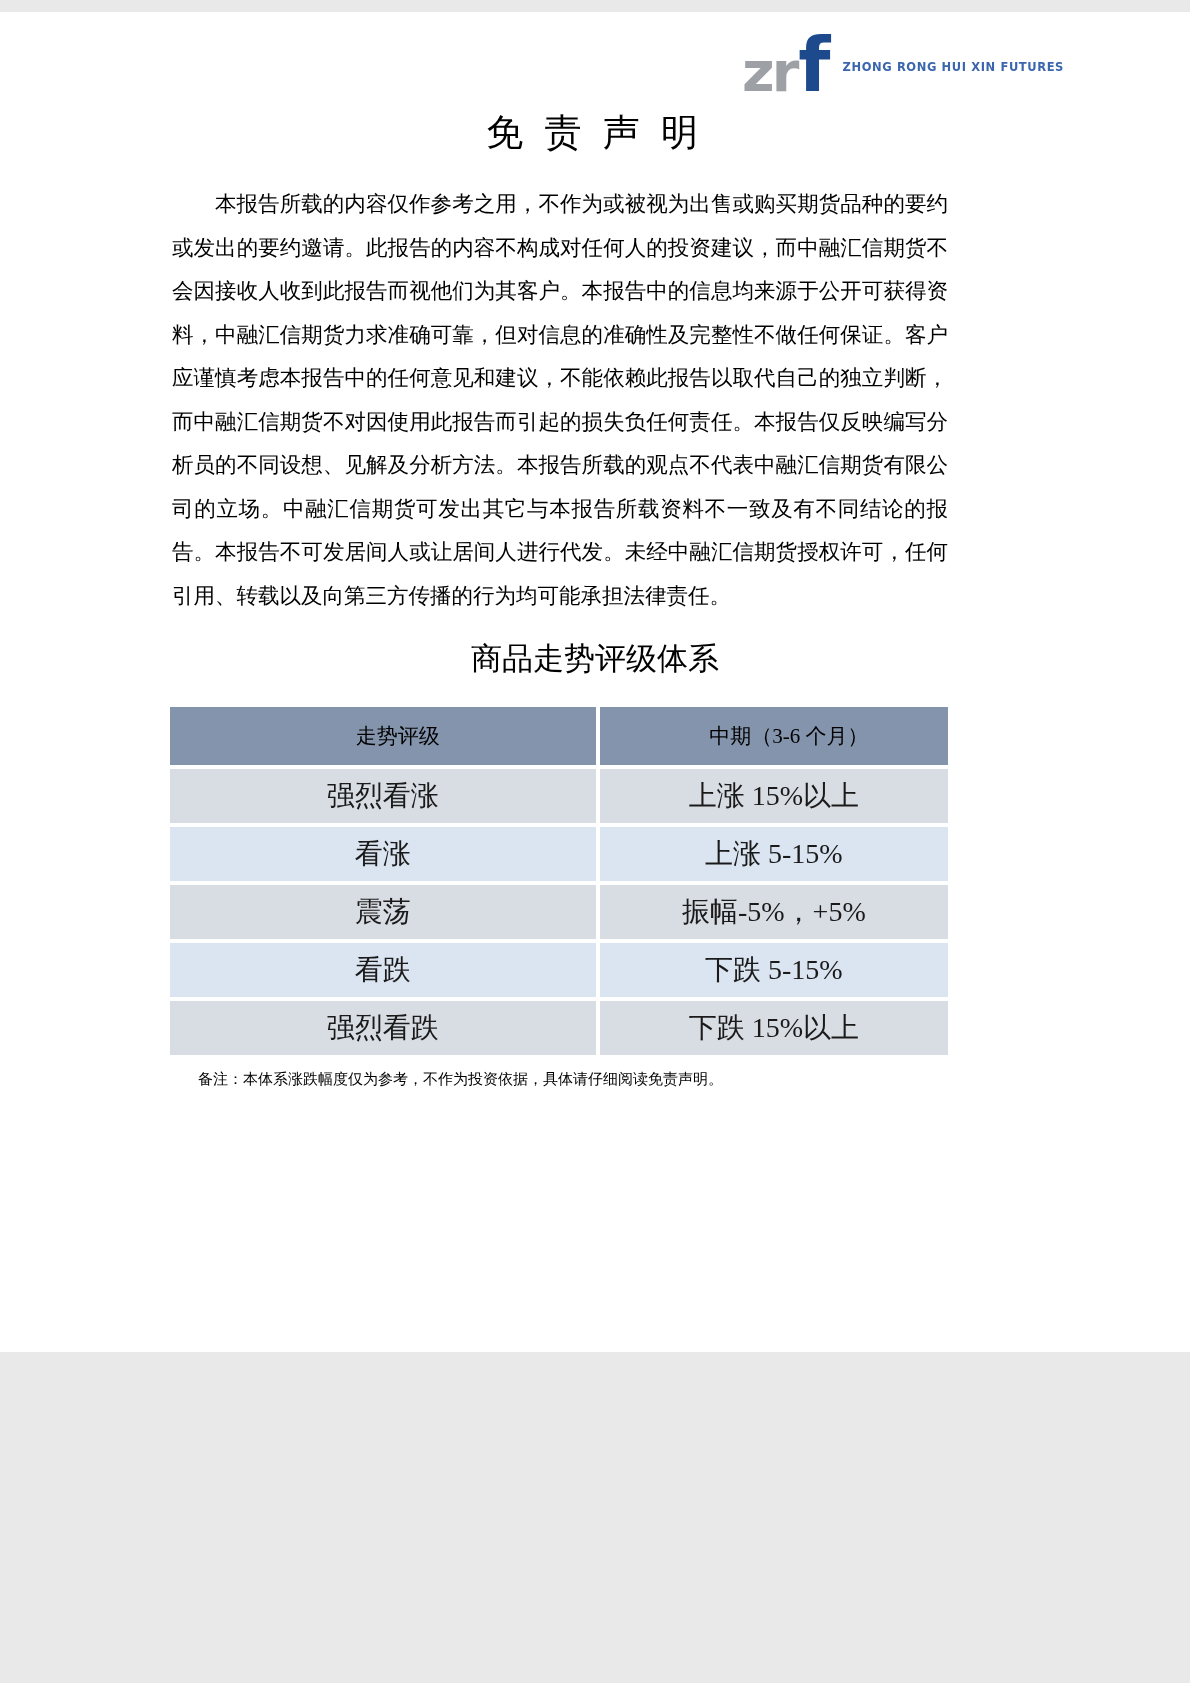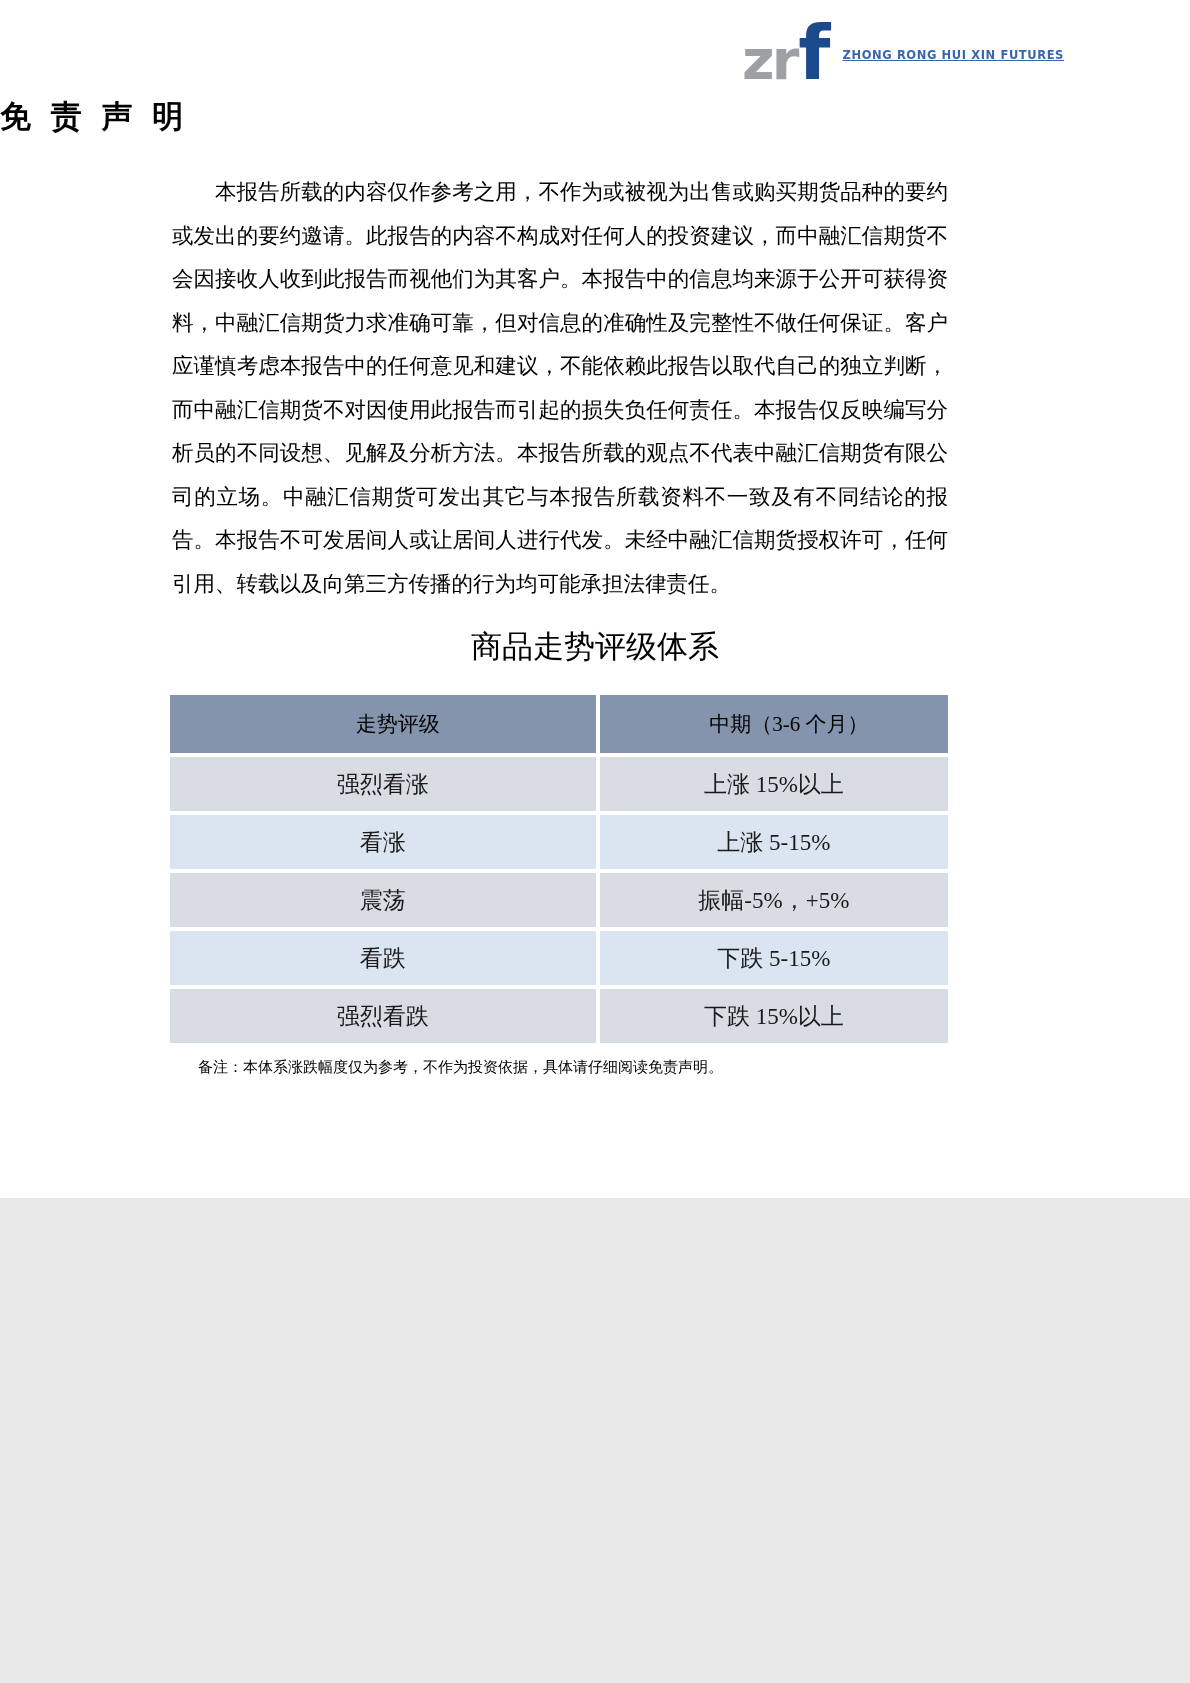--- a/index.html
+++ b/index.html
@@ -1,20 +1,20 @@
 <!DOCTYPE html>
 <html style="--header-bg: #8494ac; --row-gray: #d8dce3; --row-blue: #dbe5f1; --logo-navy: #1c4a8c; --logo-gray: #9da1a6; --logo-blue: #3b66ad; --footer-gray: #7f7f7f;"><head>
 <meta charset="utf-8">
 <style>
   * { margin:0; padding:0; box-sizing:border-box; }
   html,body { background:#e9e9e9; }
   .page {
     position:relative;
-    width:1190px; height:1198px;
-    margin:0 auto;
+    width:1190px; height:1340px;
+    margin:12px auto;
     background:#ffffff;
     font-family:"Liberation Serif", serif;
     color:#000;
     overflow:hidden;
   }
   
   .logo {
     position:absolute; top:24px; right:126px;
     display:flex; align-items:center; gap:12px;
   }
@@ -29,27 +29,26 @@
   .logo-cn {
     color:var(--logo-gray,#9da1a6);
     font-size:31px; font-weight:bold; letter-spacing:1px;
     font-family:"DejaVu Sans", sans-serif;
   }
   .logo-en {
     color:var(--logo-blue,#3b66ad);
     font-size:11.5px; font-weight:bold; letter-spacing:0.6px;
     font-family:"DejaVu Sans", sans-serif;
     margin-top:2px;
-    text-decoration:underline;
   }
   
   .doc-title {
     position:absolute; top:96px; left:0; width:100%;
-    text-align:left;
-    font-size:31px; font-weight:bold; letter-spacing:6px;
+    text-align:center;
+    font-size:37px; font-weight:normal; letter-spacing:6px;
   }
   .section-title {
     position:absolute; top:626px; left:0; width:100%;
     text-align:center;
     font-size:31px; font-weight:normal;
   }
   
   .disclaimer {
     position:absolute; top:171px; left:172px; width:776px;
     font-size:21.5px; line-height:43.5px;
@@ -63,21 +62,21 @@
   }
   .rating-table th {
     background:var(--header-bg,#8494ac);
     color:#000000;
     font-size:21px; font-weight:normal;
     height:58px; text-align:center; vertical-align:middle;padding-left:30px;
   }
   .rating-table col.c1 { width:55%; }
   .rating-table col.c2 { width:45%; }
   .rating-table td {
-    font-size:23px; height:54px;
+    font-size:28px; height:54px;
     text-align:center; vertical-align:middle;
     color:#1a1a1a;
   }
   .rating-table tbody tr:nth-child(odd)  td { background:var(--row-gray,#d8dce3); }
   .rating-table tbody tr:nth-child(even) td { background:var(--row-blue,#dbe5f1); }
   
   .table-note {
     position:absolute; top:1058px; left:198px;
     font-size:15px; color:#000;
   }

